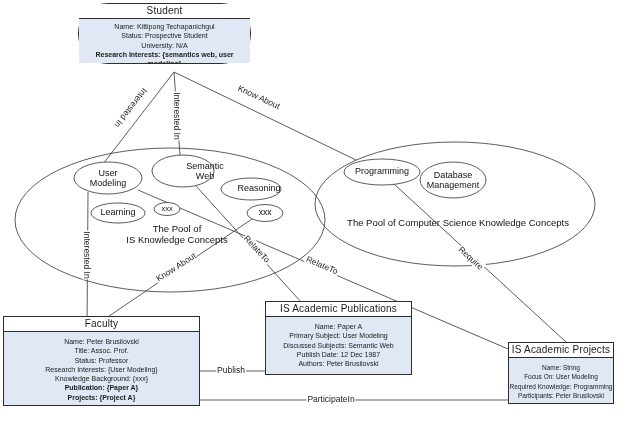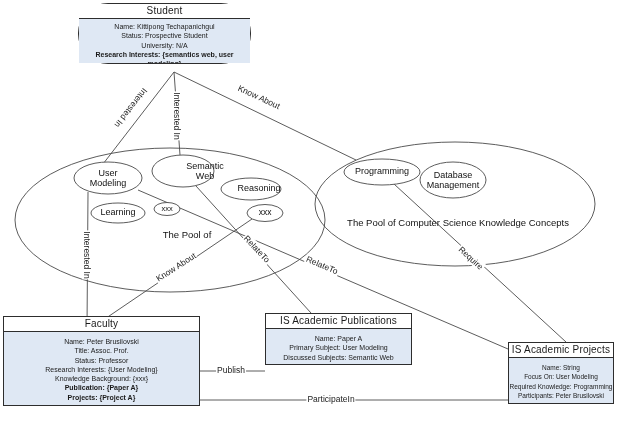--- a/index.html
+++ b/index.html
@@ -19,32 +19,32 @@
     font-size:10px; text-align:center; padding:1px 0 2px 0; letter-spacing:.2px;
   }
   .entity-body {
     flex:1 1 auto; background:#dfe8f4; text-align:center;
     font-size:7px; line-height:9.3px; padding-top:3px; overflow:hidden;
   }
   .entity-body .b { font-weight:bold; }
 
   #box-student      { left:78px;  top:3px;  width:173px; height:61px;border-radius:30px; }
   #box-faculty      { left:3px;   top:316px; width:197px; height:90px; }
-  #box-publications { left:265px; top:313px; width:147px; height:52px; }
+  #box-publications { left:265px; top:301px; width:147px; height:74px; }
   #box-projects     { left:508px; top:342px; width:106px; height:62px; }
   #box-publications .entity-body { padding-top:5px; }
   #box-projects .entity-body { padding-top:5px; font-size:6.5px; }
   #box-faculty .entity-body { padding-top:5px; }
 
   
   .pool-label {
     position:absolute; transform:translate(-50%,-50%); text-align:center;
     font-size:9.5px; line-height:11px; white-space:nowrap; color:#111;
   }
-  #pool-label-is { left:177px; top:234px;margin-left:10px; }
+  #pool-label-is { left:177px; top:234px; }
   #pool-label-cs { left:458px; top:222px; }
 
   .concept {
     position:absolute; transform:translate(-50%,-50%); text-align:center;
     font-size:9px; line-height:9.5px; color:#111;
   }
   #c-user-modeling { left:108px; top:178px; width:58px; }
   #c-semantic-web  { left:193px; top:171px; width:52px;margin-left:12px; }
   #c-reasoning     { left:251px; top:189px; white-space:nowrap;margin-left:8px; }
   #c-learning      { left:118px; top:213px; white-space:nowrap; }
@@ -95,20 +95,21 @@
     <ellipse cx="251" cy="189" rx="30" ry="11" fill="#fff" stroke="#4a4a4a" stroke-width="0.9"></ellipse>
     <ellipse cx="118" cy="213" rx="27" ry="10" fill="#fff" stroke="#4a4a4a" stroke-width="0.9"></ellipse>
     <ellipse cx="167" cy="209" rx="13" ry="6.5" fill="#fff" stroke="#4a4a4a" stroke-width="0.9"></ellipse>
     <ellipse cx="265" cy="213" rx="18" ry="8.5" fill="#fff" stroke="#4a4a4a" stroke-width="0.9"></ellipse>
     <ellipse cx="382" cy="172" rx="38" ry="13" fill="#fff" stroke="#4a4a4a" stroke-width="0.9"></ellipse>
     <ellipse cx="453" cy="180" rx="33" ry="18" fill="#fff" stroke="#4a4a4a" stroke-width="0.9"></ellipse>
   </svg>
 
   <div class="pool-label" id="pool-label-is">
     <div>The Pool of</div>
+    <div>IS Knowledge Concepts</div>
   </div>
   <div class="pool-label" id="pool-label-cs">The Pool of Computer Science Knowledge Concepts</div>
 
   <div class="concept" id="c-user-modeling">User Modeling</div>
   <div class="concept" id="c-semantic-web">Semantic Web</div>
   <div class="concept" id="c-reasoning">Reasoning</div>
   <div class="concept" id="c-learning">Learning</div>
   <div class="concept" id="c-xxx-1">xxx</div>
   <div class="concept" id="c-xxx-2">xxx</div>
   <div class="concept" id="c-programming">Programming</div>

